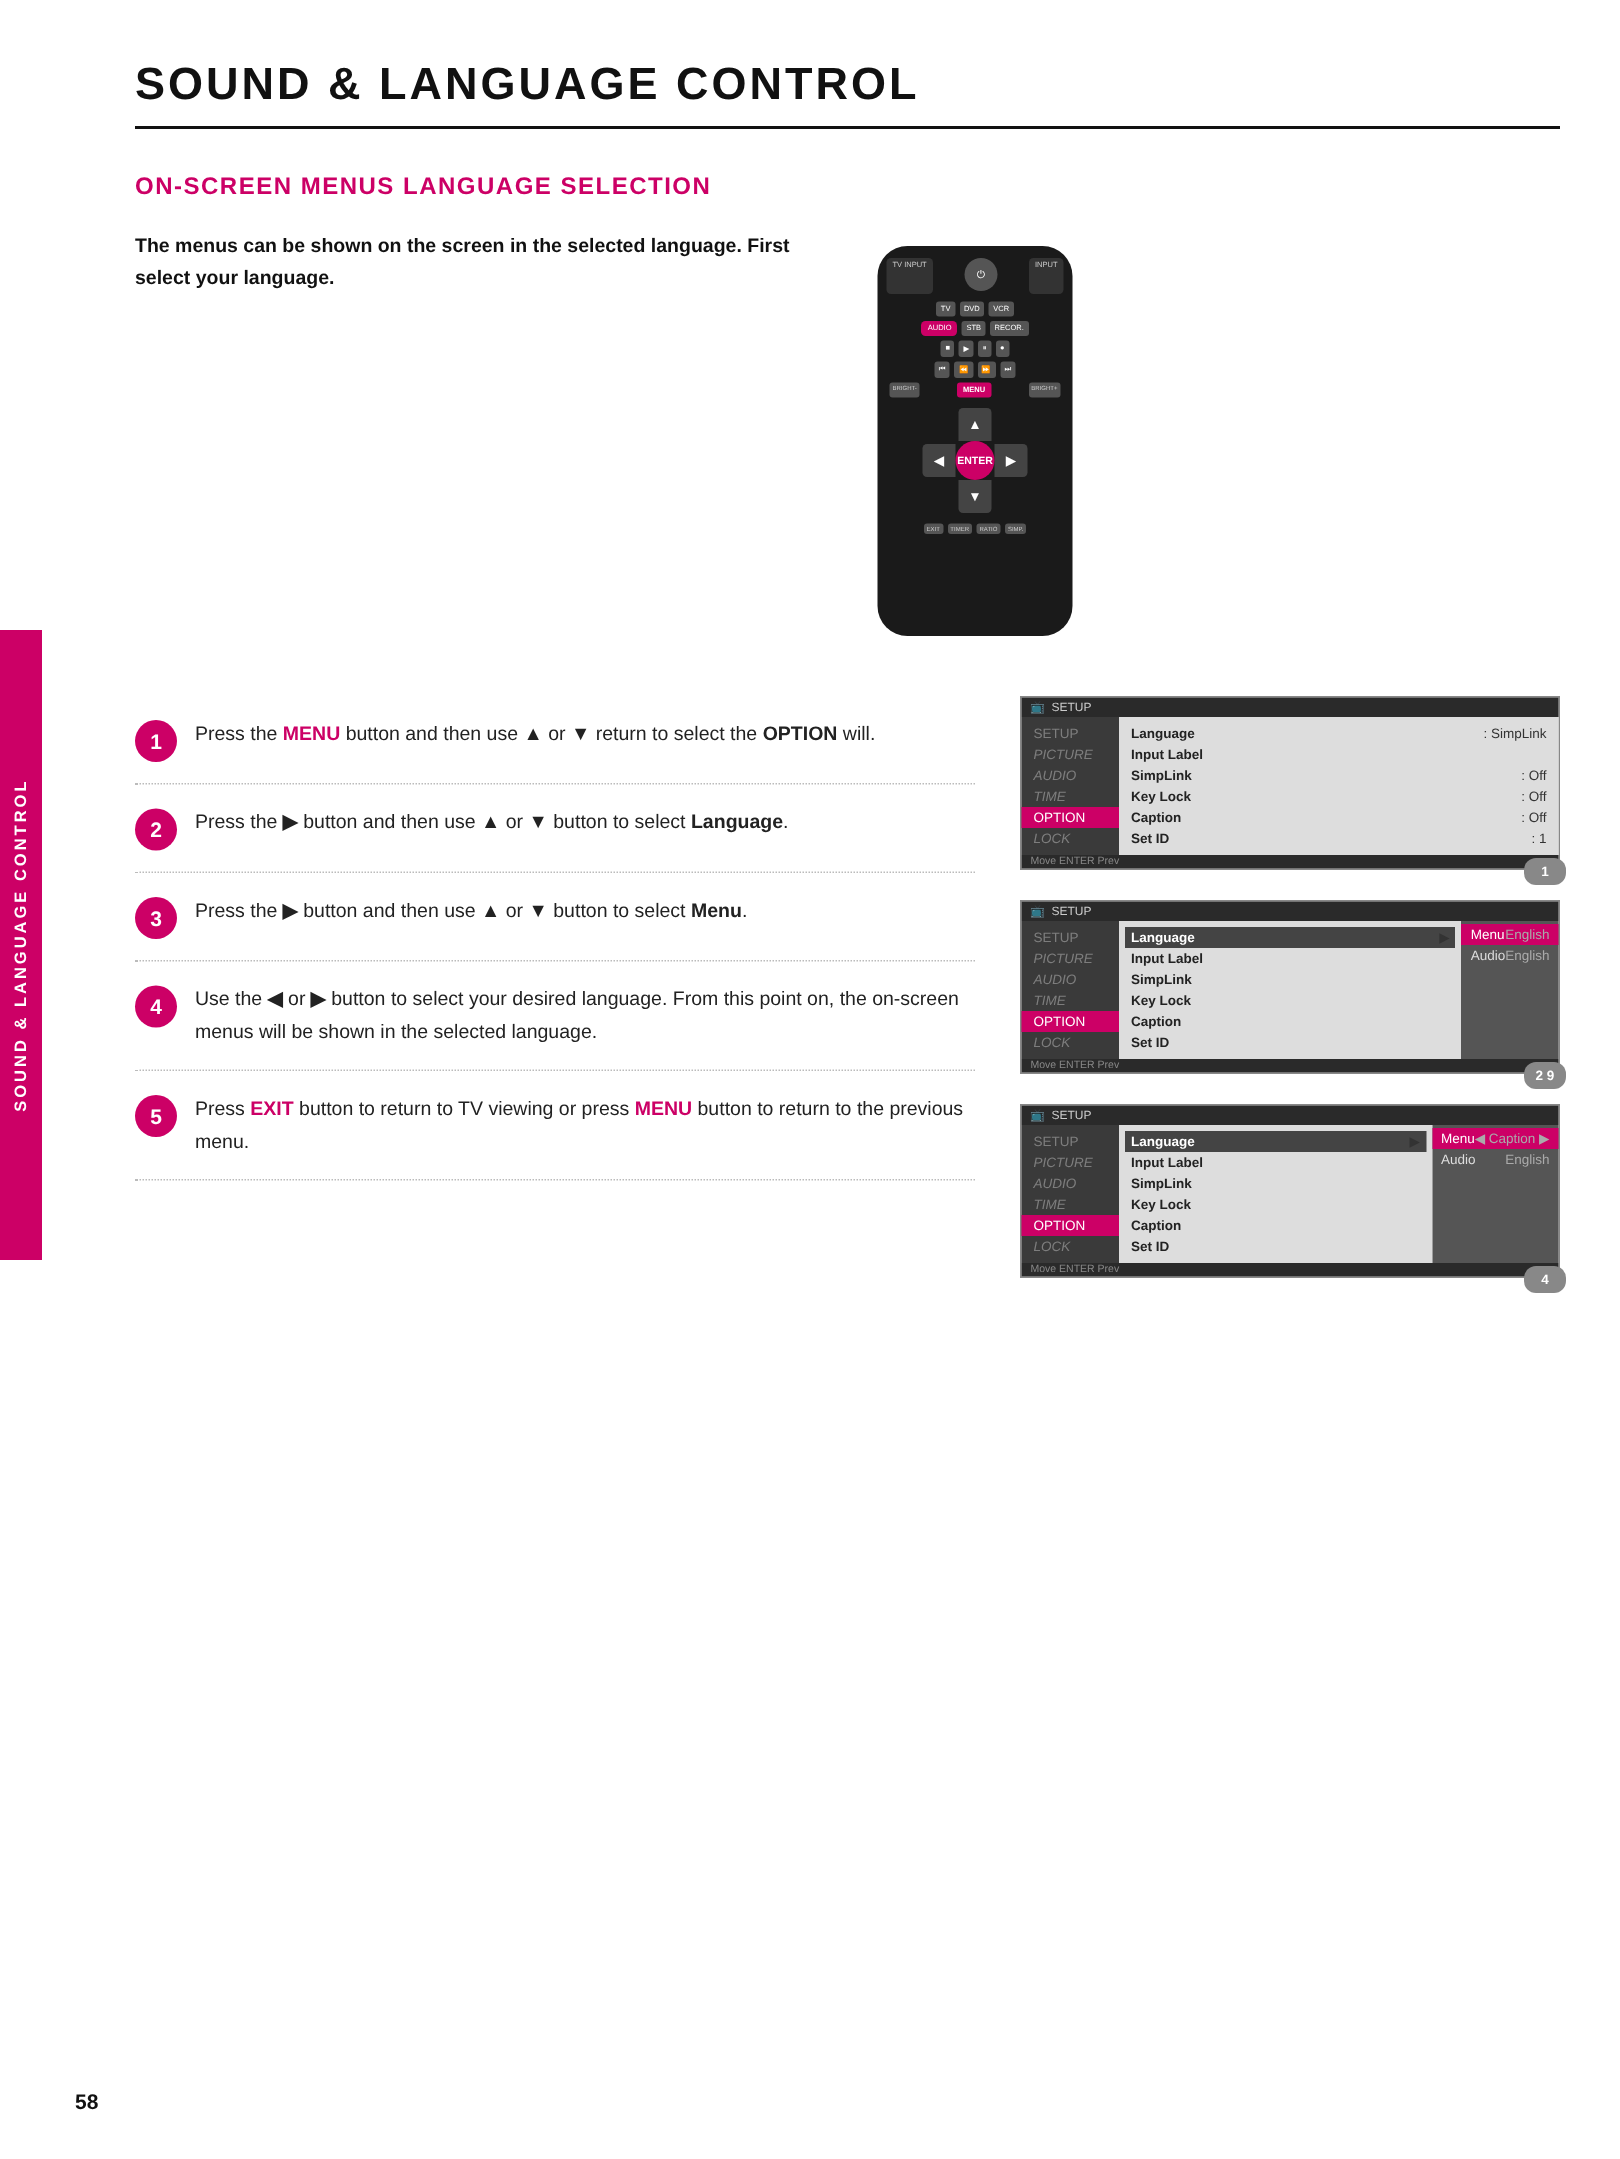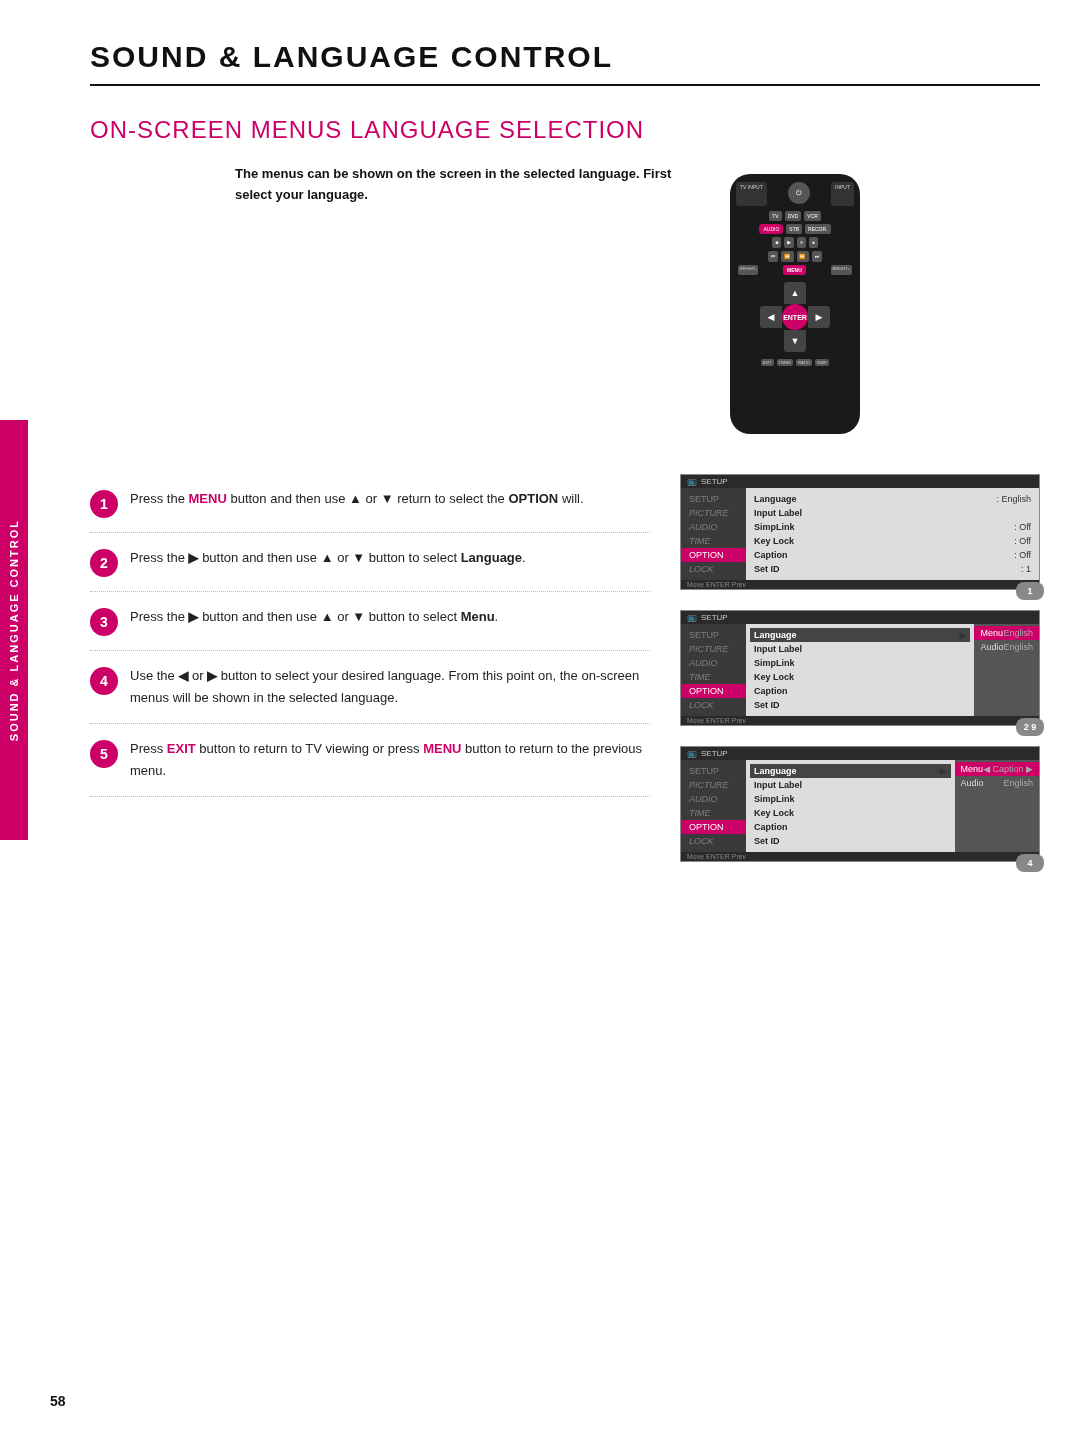--- a/index.html
+++ b/index.html
@@ -49,32 +49,32 @@
       letter-spacing: 2px;
       text-transform: uppercase;
       color: #111;
       margin-bottom: 30px;
       border-bottom: 2px solid #111;
       padding-bottom: 10px;
     }
 
     
     .section-title {
-      font-size: 24px;
-      font-weight: 400;
+      font-size: 16px;
+      font-weight: 700;
       letter-spacing: 1px;
       text-transform: uppercase;
       color: #cc0066;
       margin-bottom: 20px;
     }
 
     
     .intro-area {
       display: flex;
-      justify-content: center;
+      justify-content: flex-start;
       align-items: flex-start;
       margin-bottom: 30px;
     }
     .intro-text {
       flex: 1;
       font-size: 13px;
       font-weight: bold;
       color: #111;
       line-height: 1.6;
       max-width: 460px;
@@ -489,21 +489,21 @@
                 <div class="menu-item" style="opacity: 0.6;">SETUP</div>
                 <div class="menu-item" style="opacity: 0.6; font-style: italic;">PICTURE</div>
                 <div class="menu-item" style="opacity: 0.6; font-style: italic;">AUDIO</div>
                 <div class="menu-item" style="opacity: 0.6; font-style: italic;">TIME</div>
                 <div class="menu-item active">OPTION</div>
                 <div class="menu-item" style="opacity: 0.6; font-style: italic;">LOCK</div>
               </div>
               <div class="screen-content-col">
                 <div class="content-row">
                   <span class="label">Language</span>
-                  <span class="value">: English</span>
+                  <span class="value">: SimpLink</span>
                 </div>
                 <div class="content-row">
                   <span class="label">Input Label</span>
                   <span class="value"></span>
                 </div>
                 <div class="content-row">
                   <span class="label">SimpLink</span>
                   <span class="value">: Off</span>
                 </div>
                 <div class="content-row">

